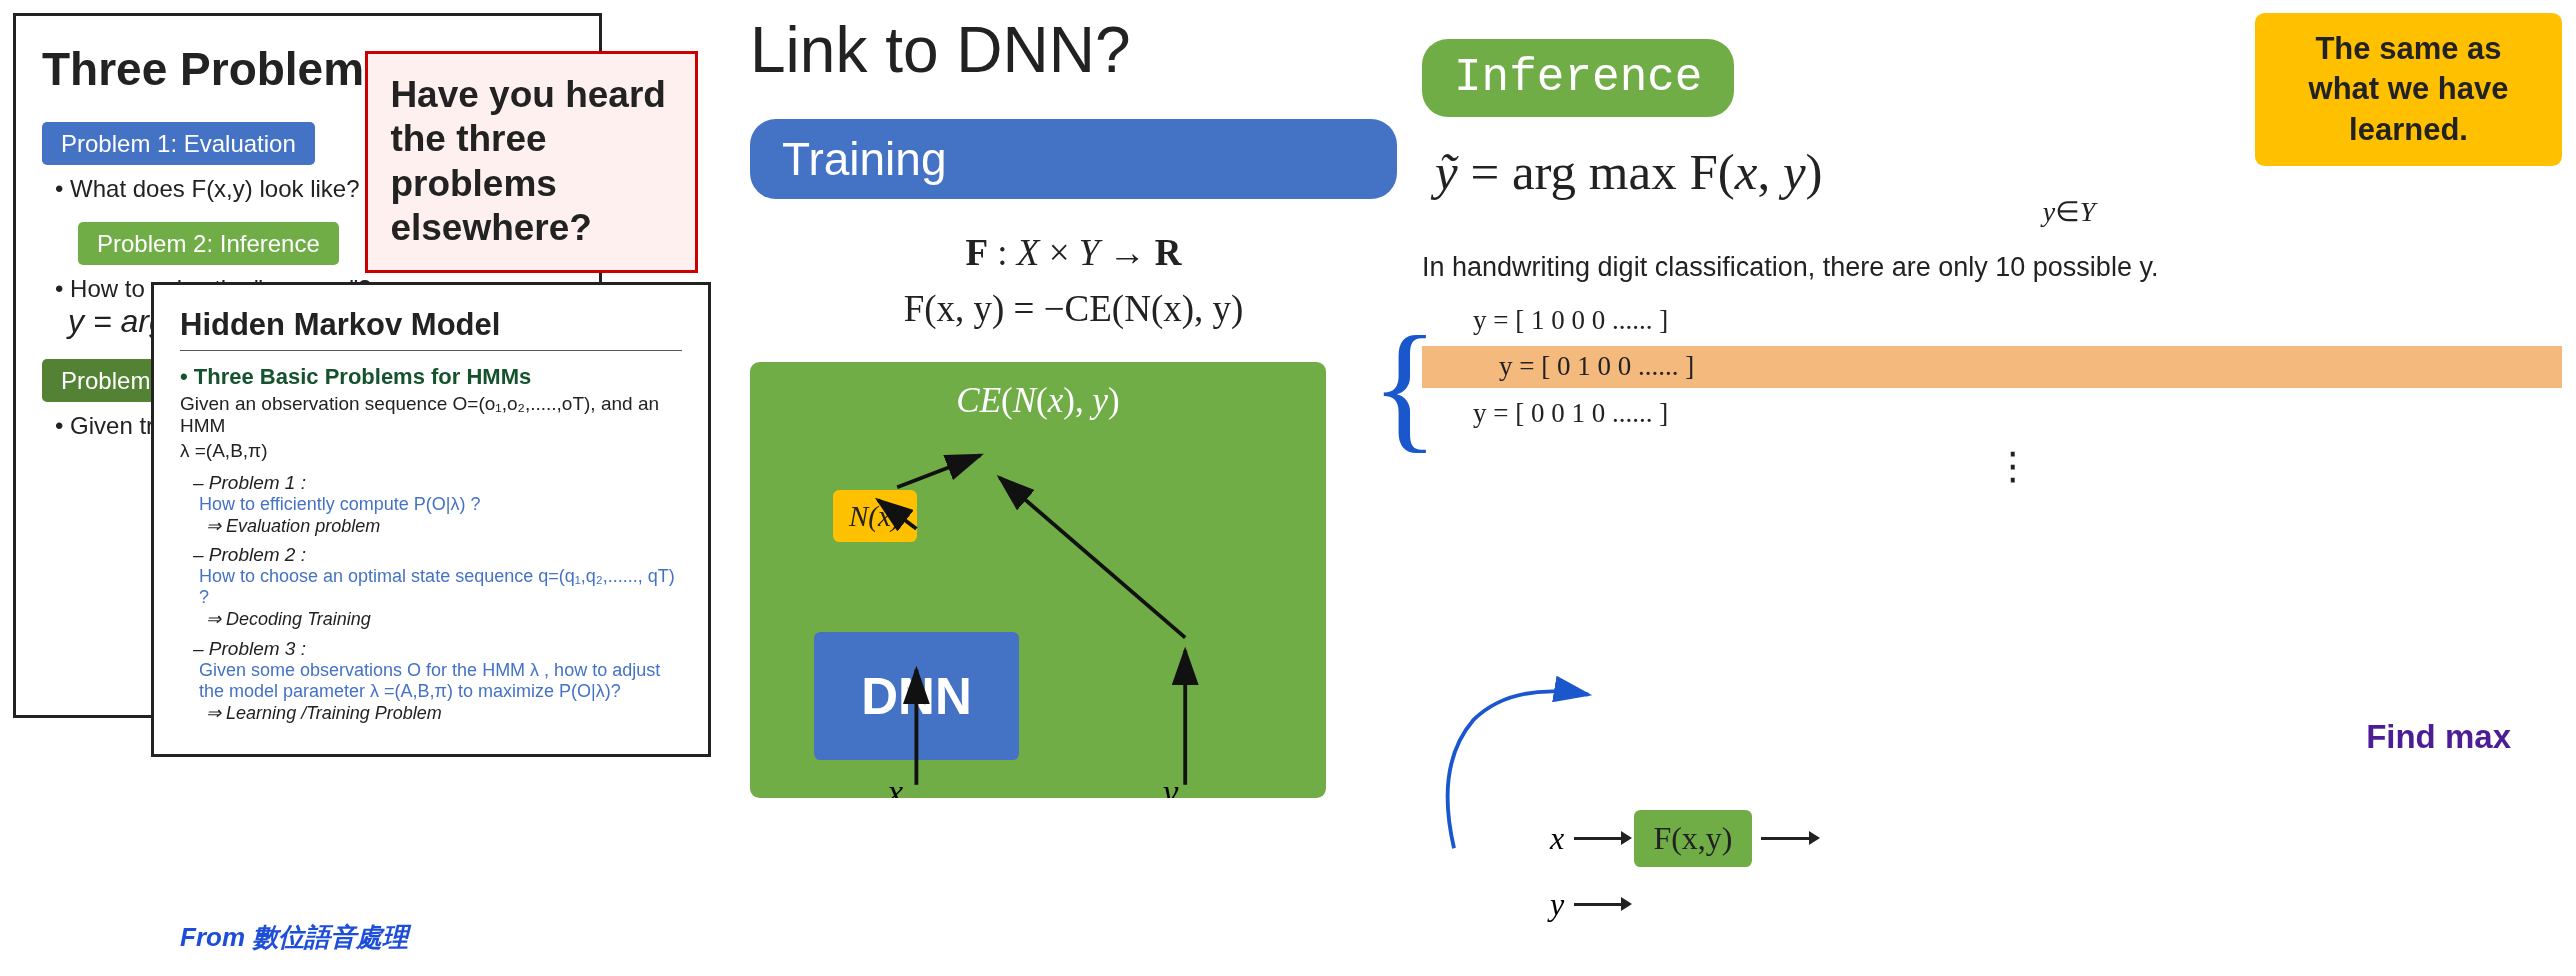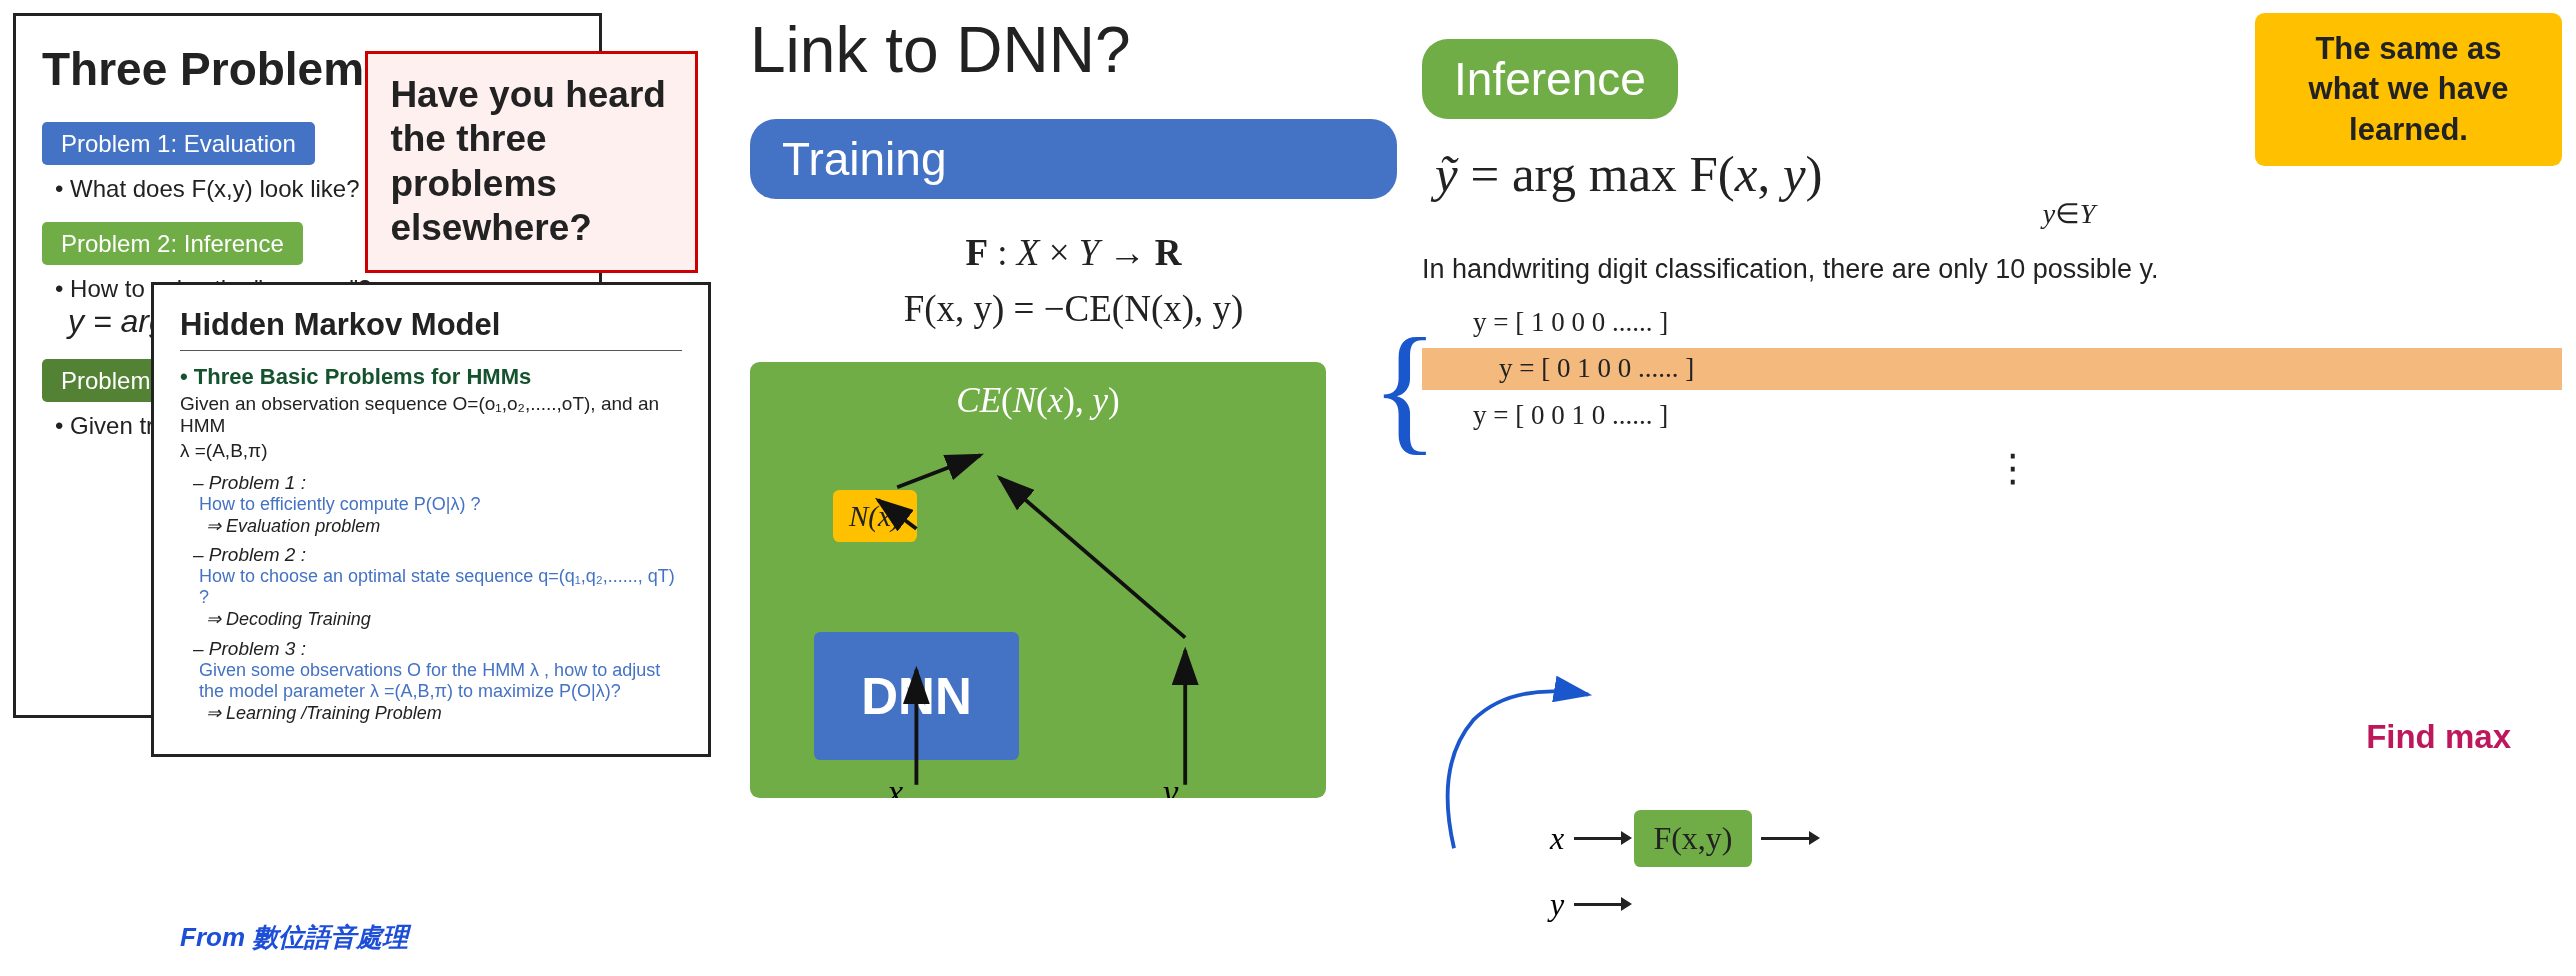--- a/index.html
+++ b/index.html
@@ -46,21 +46,21 @@
     .problem-label {
       display: inline-block;
       padding: 7.7px 19px;
       border-radius: 5.1px;
       font-size: 24px;
       color: #fff;
       margin-bottom: 9.6px;
     }
 
     .problem-label.blue { background: #4472C4; }
-    .problem-label.teal { background: #70AD47; }
+    .problem-label.teal { background: #70AD47; margin-left: 36px; }
     .problem-label.green { background: #548235; }
 
     .problem-desc {
       font-size: 24px;
       color: #222;
       margin-left: 13px;
     }
 
     .problem-formula {
       font-size: 32px;
@@ -318,21 +318,21 @@
       margin-bottom: 5.1px;
       padding: 5.1px 9.6px;
     }
 
     .y-vec-row.highlighted {
       background: #F4B97D;
     }
 
     .find-max-text {
       font-size: 33px;
-      color: #be185d;
+      color: #4c1d95;
       font-weight: bold;
       position: absolute;
       right: 51px;
       bottom: 205px;
     }
 
     .dots-row {
       font-size: 38px;
       text-align: center;
       color: #222;
@@ -457,21 +457,21 @@
     </div>
   </div>
 </div>
 
 <div class="right-section">
 
   <div class="same-as-box">
     <div class="same-as-text">The same as what we have learned.</div>
   </div>
 
-  <div style="margin-top: 13px;">
+  <div style="margin-top: 13px; font-family: Liberation Mono, monospace;">
     <span class="inference-badge">Inference</span>
   </div>
 
   <div style="font-size:51px; font-family:'Times New Roman',serif; color:#222; margin-bottom:19px; padding-left:13px;">
     <span style="font-style:italic;">ỹ</span> = arg max F(<i>x</i>, <i>y</i>)
     <div style="font-size:28px; text-align:center; margin-top:-6.4px; margin-left:141px; color:#222; font-family:'Times New Roman',serif;"><i>y</i>∈<i>Y</i></div>
   </div>
 
   <div class="inference-desc">In handwriting digit classification, there are only 10 possible y.</div>
 

